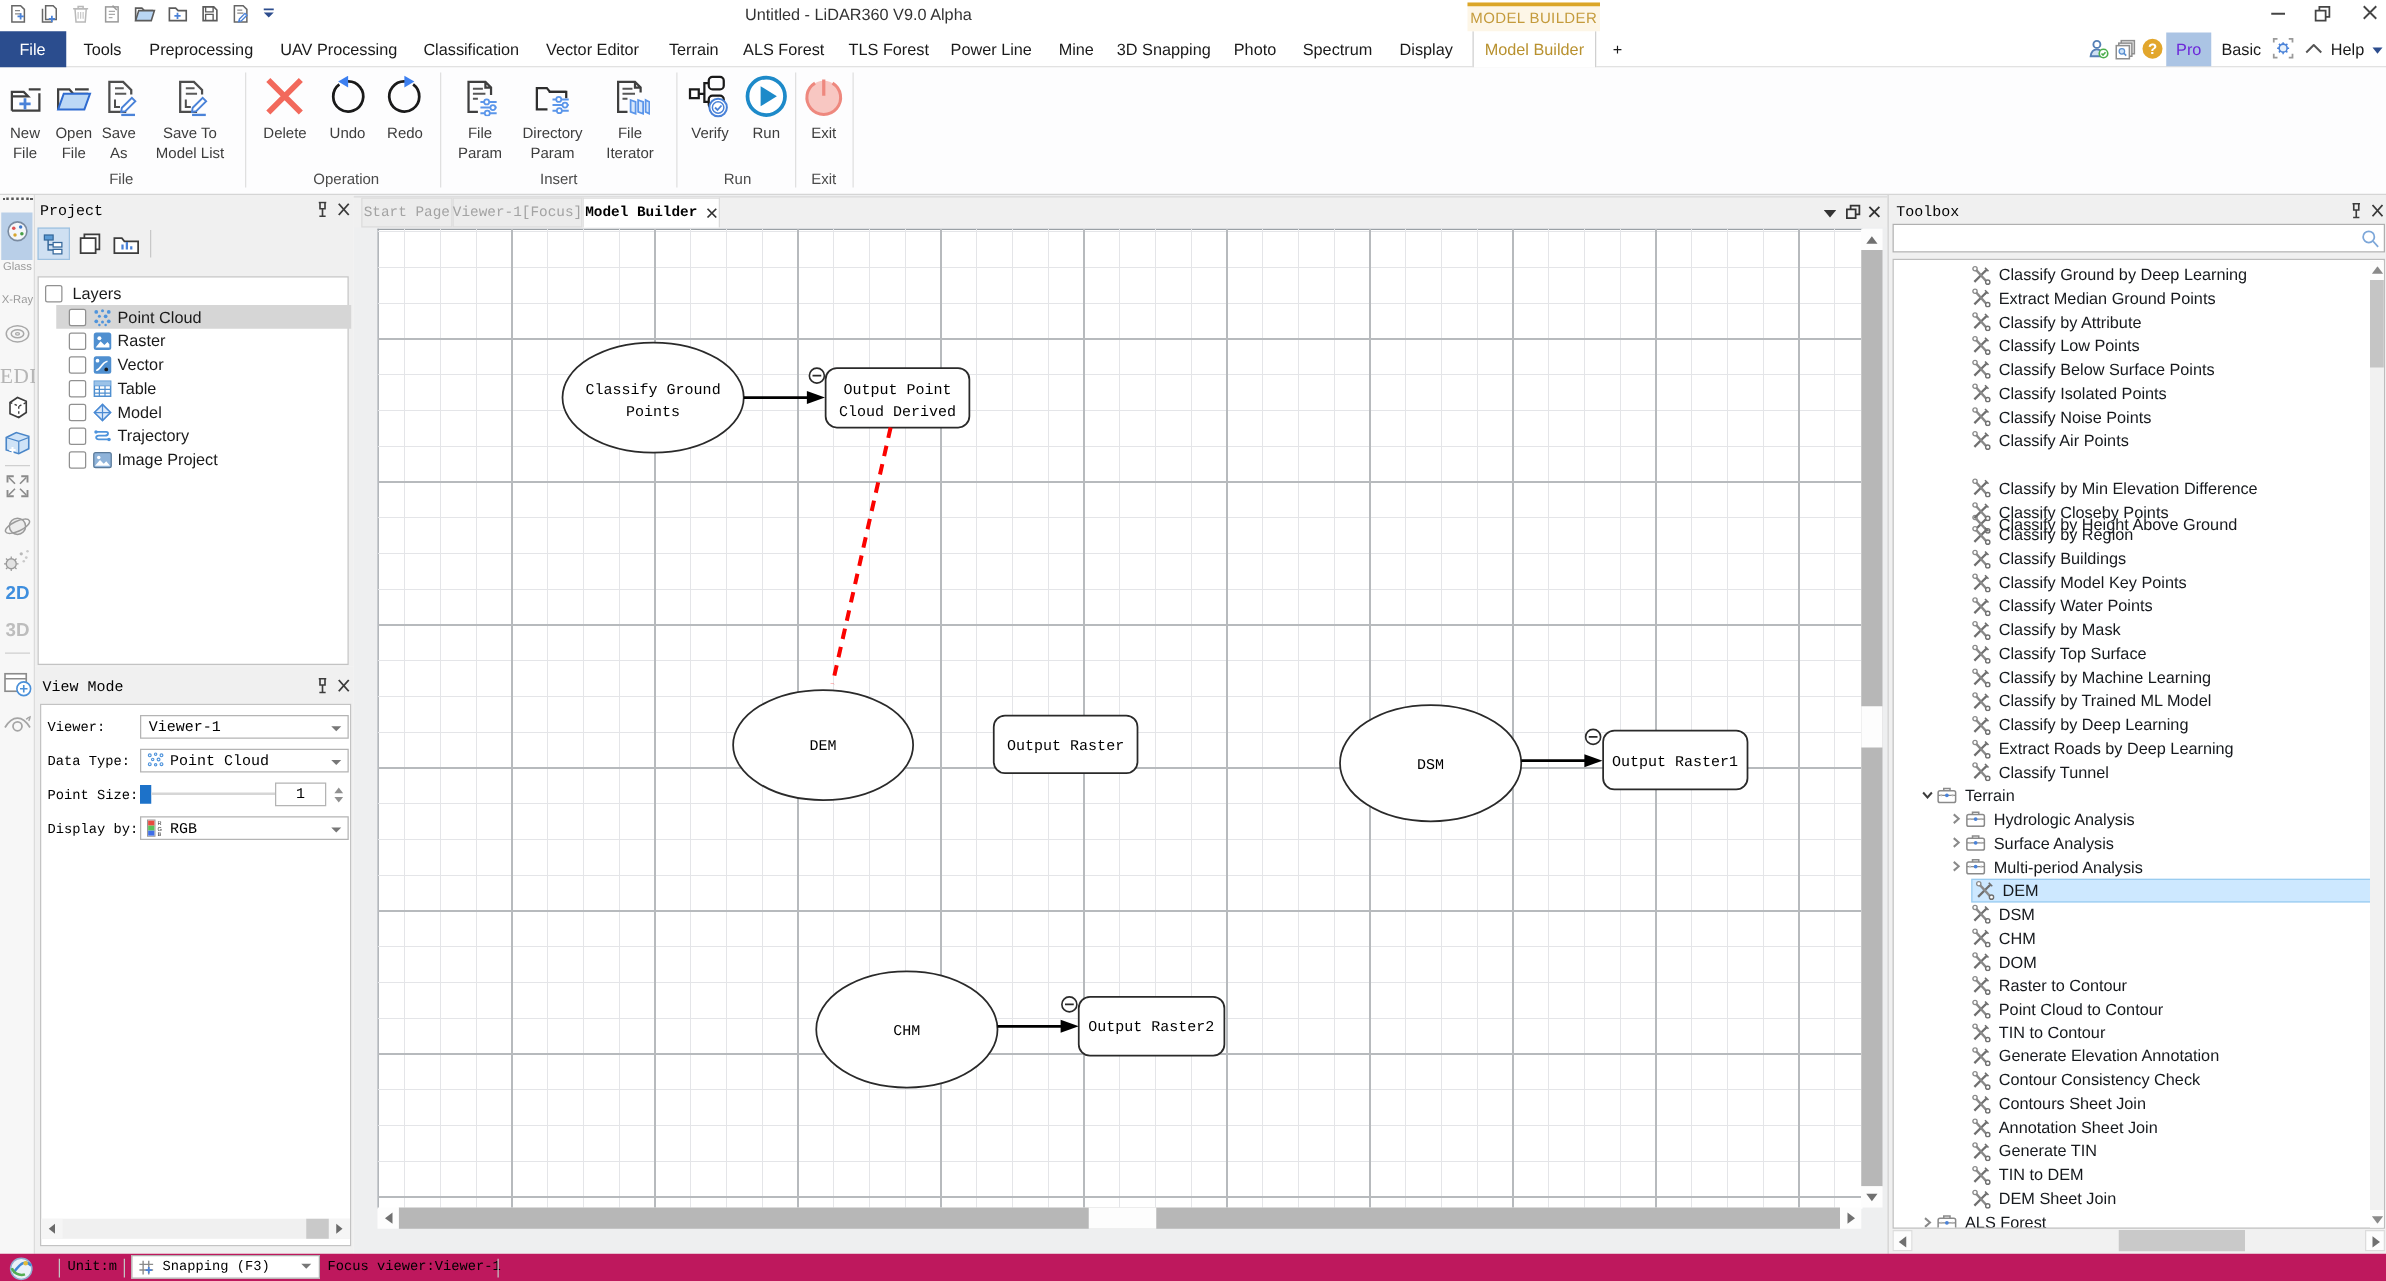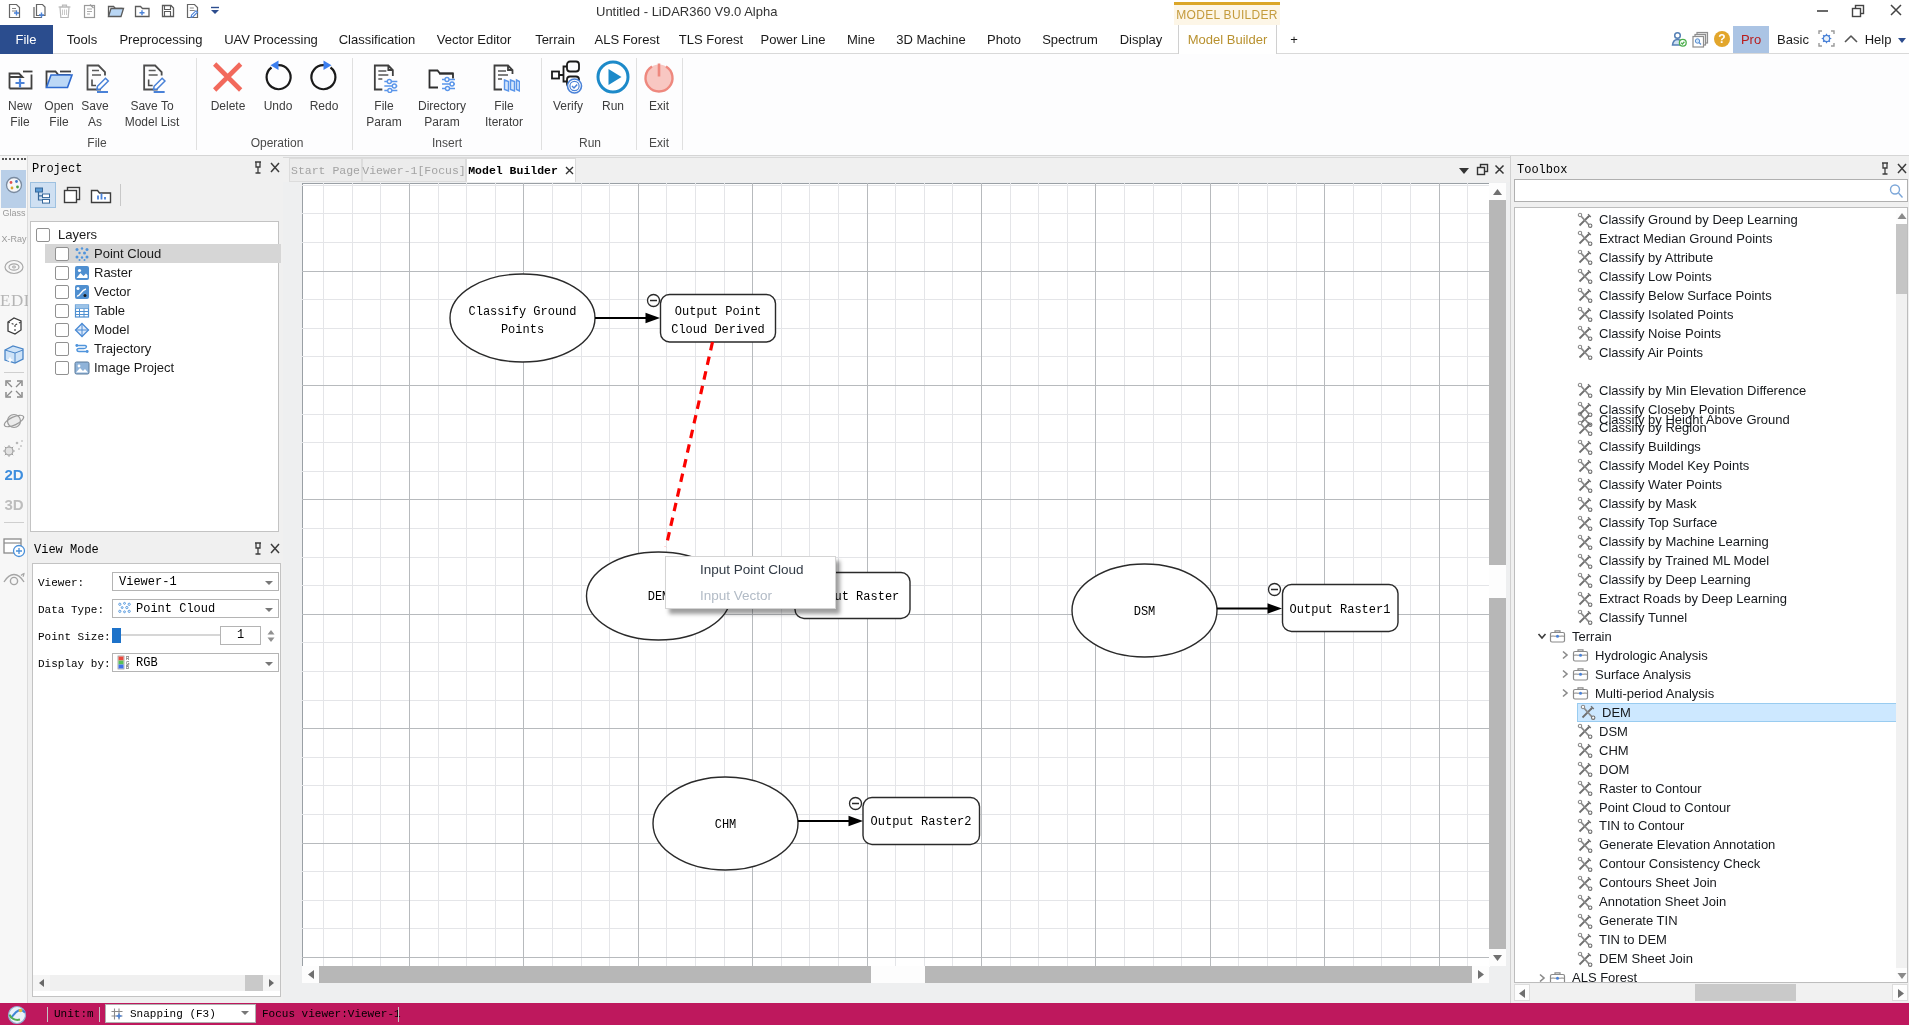--- a/index.html
+++ b/index.html
@@ -132,21 +132,21 @@
  <div class="mi" style="left:82px;">Tools</div>
  <div class="mi" style="left:161px;">Preprocessing</div>
  <div class="mi" style="left:271px;">UAV Processing</div>
  <div class="mi" style="left:377px;">Classification</div>
  <div class="mi" style="left:474px;">Vector Editor</div>
  <div class="mi" style="left:555px;">Terrain</div>
  <div class="mi" style="left:627px;">ALS Forest</div>
  <div class="mi" style="left:711px;">TLS Forest</div>
  <div class="mi" style="left:793px;">Power Line</div>
  <div class="mi" style="left:861px;">Mine</div>
- <div class="mi" style="left:931px;">3D Machine</div>
+ <div class="mi" style="left:931px;">3D Snapping</div>
  <div class="mi" style="left:1004px;">Photo</div>
  <div class="mi" style="left:1070px;">Spectrum</div>
  <div class="mi" style="left:1141px;">Display</div>
  <div id="mbtab"><span>Model Builder</span><div id="mbbanner"><span>MODEL BUILDER</span></div></div>
  <div class="mi" style="left:1294px;">+</div>
  <div class="abs" style="left:1670px;top:5px;">
         <svg width="18" height="18" viewBox="0 0 18 18">
           <circle cx="7.5" cy="5.5" r="2.8" fill="none" stroke="#5580b5" stroke-width="1.5"></circle>
           <path d="M2.5 15c.5-4 2.5-5.5 5-5.5s4.5 1.5 5 5.5z" fill="#cfe0f2" stroke="#5580b5" stroke-width="1.5"></path>
           <circle cx="12.8" cy="12.8" r="3.4" fill="#fff" stroke="#4cae4c" stroke-width="1.3"></circle>
@@ -161,21 +161,21 @@
           <circle cx="6.5" cy="11" r="2.2" fill="#cfe4f9" stroke="#5a8fd0" stroke-width="1"></circle>
           <path d="M8 12.5l2 2" stroke="#5a8fd0" stroke-width="1.2"></path>
         </svg>
       </div>
  <div class="abs" style="left:1713px;top:5px;">
         <svg width="18" height="18" viewBox="0 0 18 18">
           <circle cx="9" cy="9" r="8" fill="#e2a62c"></circle>
           <text x="9" y="13" font-size="12" font-weight="bold" fill="#fff" text-anchor="middle" font-family="Liberation Sans">?</text>
         </svg>
       </div>
- <div class="abs" style="left:1733px;top:1px;width:36px;height:27px;background:#abc4e4;text-align:center;"><span style="display:inline-block;margin-top:6px;font-size:13px;color:#b91c1c;">Pro</span></div>
+ <div class="abs" style="left:1733px;top:1px;width:36px;height:27px;background:#abc4e4;text-align:center;"><span style="display:inline-block;margin-top:6px;font-size:13px;color:#6d28d9;">Pro</span></div>
  <div class="mi" style="left:1793px;">Basic</div>
  <div class="abs" style="left:1817px;top:4px;">
         <svg width="19" height="19" viewBox="0 0 19 19">
           <path d="M2 5V2h3M14 2h3v3M17 14v3h-3M5 17H2v-3" fill="none" stroke="#9a9a9a" stroke-width="1.4"></path>
           <circle cx="9.5" cy="9.5" r="3.2" fill="#e8f1fb" stroke="#4a82d8" stroke-width="1.3"></circle>
           <path d="M9.5 4.7v1.6M9.5 12.7v1.6M4.7 9.5h1.6M12.7 9.5h1.6M6.1 6.1l1.1 1.1M12.9 12.9l-1.1-1.1M12.9 6.1l-1.1 1.1M6.1 12.9l1.1-1.1" stroke="#4a82d8" stroke-width="1.2"></path>
         </svg>
       </div>
  <div class="abs" style="left:1843px;top:8px;">
         <svg width="16" height="12" viewBox="0 0 16 12">
@@ -694,24 +694,20 @@
             <path d="M1 5.5L7 1v9z" fill="#707070"></path>
           </svg>
         </div>
   <div class="sbbtn" style="left:1170px;top:0;width:17px;height:17px;">
           <svg width="8" height="11">
             <path d="M7 5.5L1 10V1z" fill="#707070"></path>
           </svg>
         </div>
   <div class="sbthumb" style="left:569px;top:0;width:54px;height:17px;"></div>
  </div>
- <div id="ctxmenu">
-  <div class="ci" style="color:#323b46;">Input Point Cloud</div>
-  <div class="ci" style="color:#b2bbc6;">Input Vector</div>
- </div>
 </div>
 
 <div id="toolbox">
  <div class="ptitle abs" style="left:6px;top:7px;">Toolbox</div>
  <div class="abs" style="left:368px;top:6px;">
         <svg width="12" height="14" viewBox="0 0 12 14">
           <path d="M3 1h6M4 1v5h4V1M6 6v6M3.5 12h5" stroke="#3c3c3c" stroke-width="1.3" fill="none"></path>
         </svg>
       </div>
  <div class="abs" style="left:385px;top:6px;">

